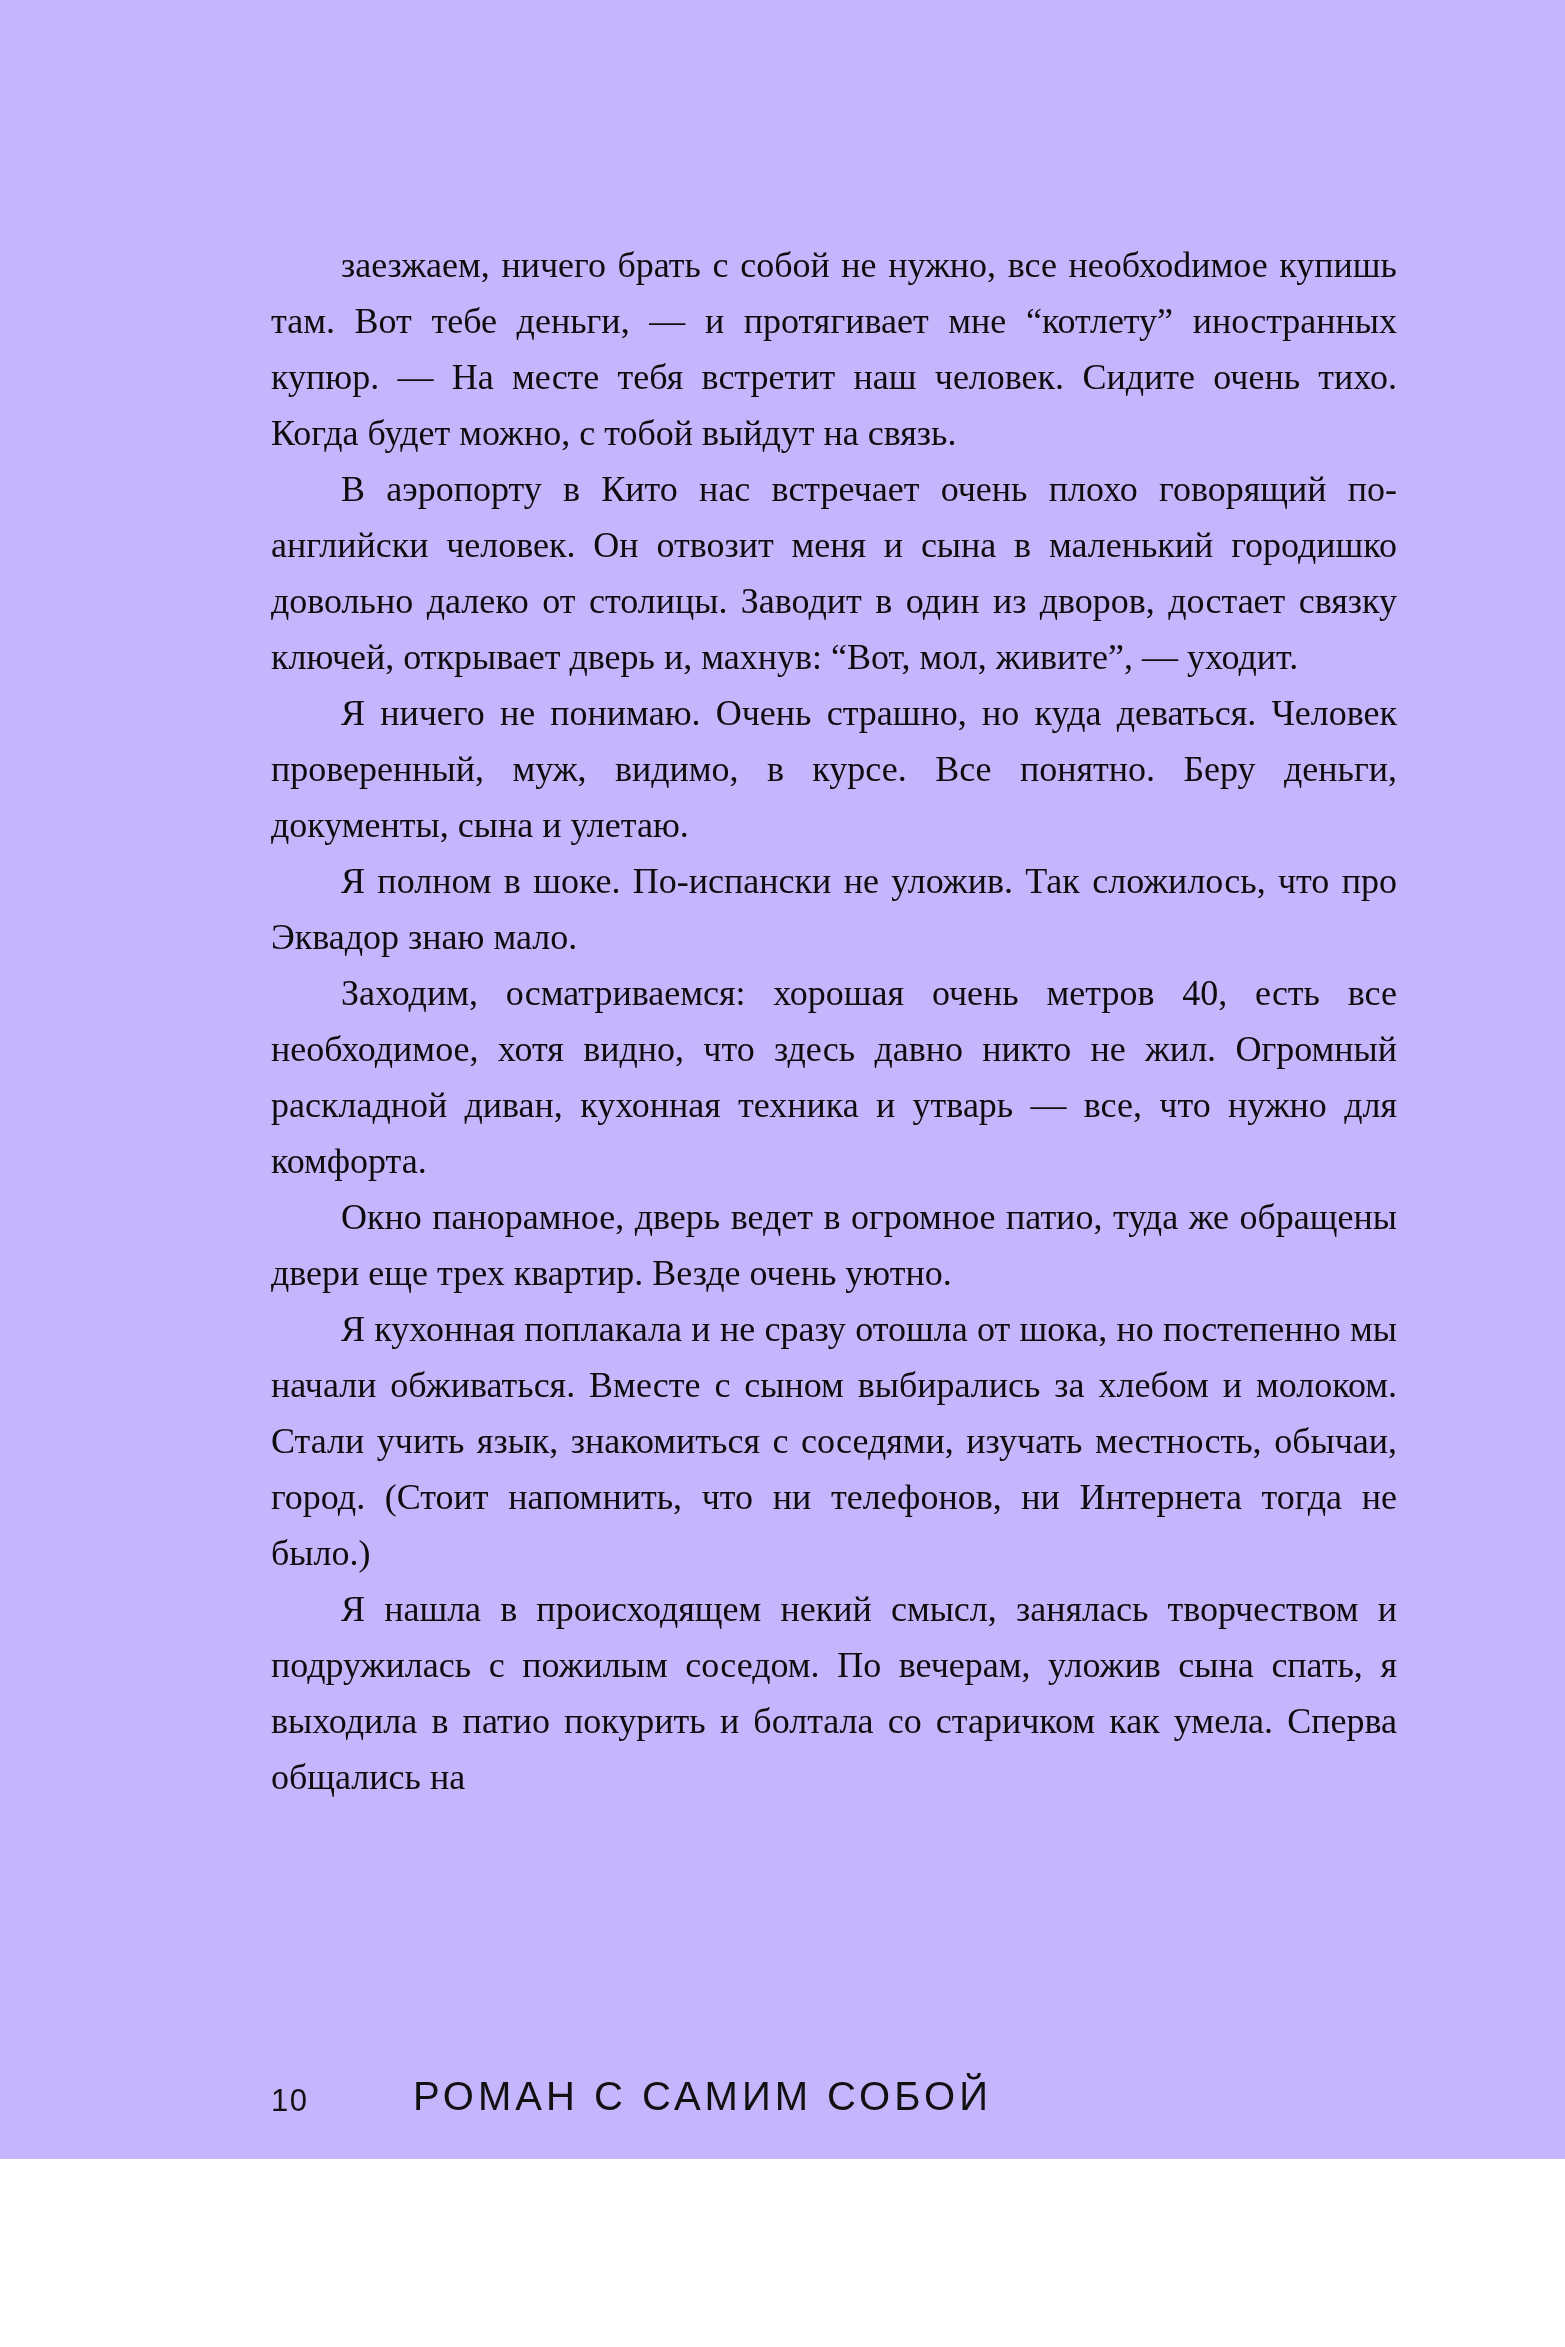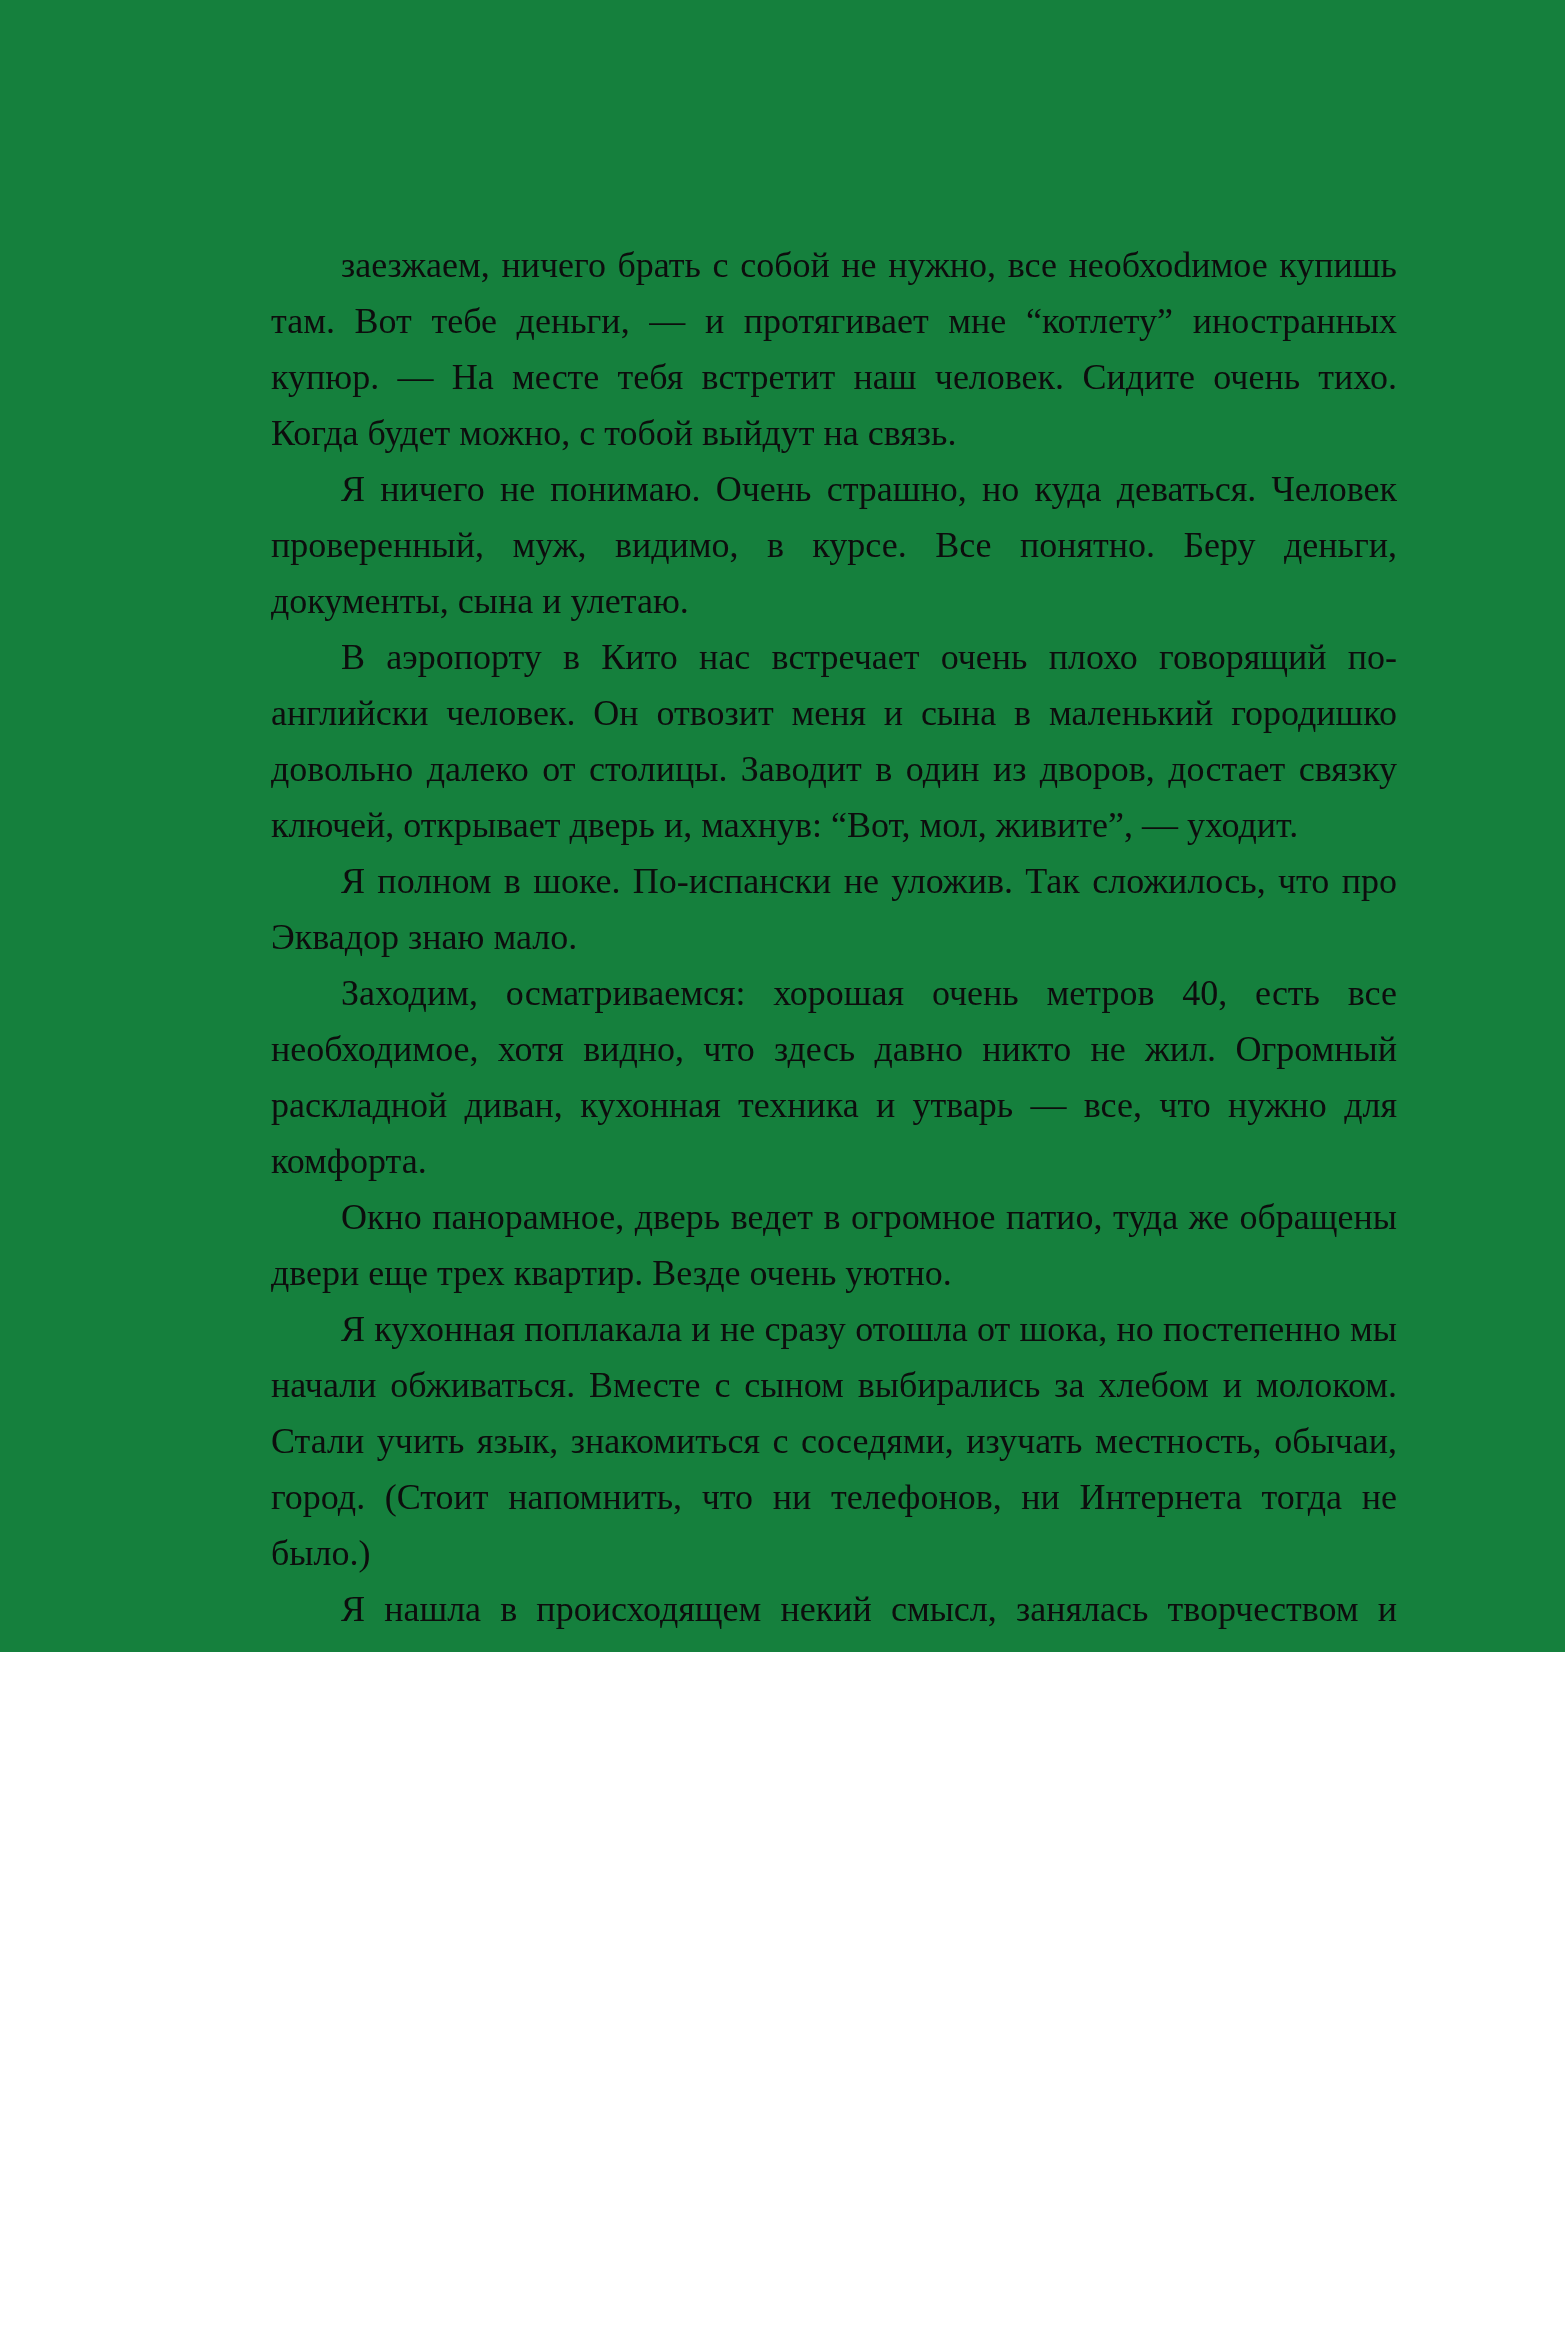--- a/index.html
+++ b/index.html
@@ -3,22 +3,22 @@
 <meta charset="utf-8">
 <style>
   html, body {
     margin: 0;
     padding: 0;
     background: #ffffff;
   }
   .page {
     position: relative;
     width: 1565px;
-    height: 1652px;
-    background: #15803d;
+    height: 2159px;
+    background: #c4b5fd;
     overflow: hidden;
     box-sizing: border-box;
   }
   .text-block {
     position: absolute;
     left: 271px;
     top: 237px;
     width: 1126px;
   }
   .para {
@@ -57,22 +57,22 @@
     white-space: nowrap;
   }
 </style>
 </head>
 <body>
 
 <div class="page">
 
   <div class="text-block">
     <p class="para">заезжаем, ничего брать с собой не нужно, все необхо­dимое купишь там. Вот тебе деньги, — и протягивает мне “котлету” иностранных купюр. — На месте тебя встретит наш человек. Сидите очень тихо. Когда будет можно, с тобой выйдут на связь.</p>
+    <p class="para">В аэропорту в Кито нас встречает очень плохо гово­рящий по-английски человек. Он отвозит меня и сына в маленький городишко довольно далеко от столицы. Заводит в один из дворов, достает связку ключей, от­крывает дверь и, махнув: “Вот, мол, живите”, — уходит.</p>
     <p class="para">Я ничего не понимаю. Очень страшно, но куда де­ваться. Человек проверенный, муж, видимо, в курсе. Все понятно. Беру деньги, документы, сына и улетаю.</p>
-    <p class="para">В аэропорту в Кито нас встречает очень плохо гово­рящий по-английски человек. Он отвозит меня и сына в маленький городишко довольно далеко от столицы. Заводит в один из дворов, достает связку ключей, от­крывает дверь и, махнув: “Вот, мол, живите”, — уходит.</p>
     <p class="para">Я полном в шоке. По-испански не уложив. Так сло­жилось, что про Эквадор знаю мало.</p>
     <p class="para">Заходим, осматриваемся: хорошая очень метров 40, есть все необходимое, хотя видно, что здесь давно никто не жил. Огромный раскладной диван, кухонная техника и утварь — все, что нужно для комфорта.</p>
     <p class="para">Окно панорамное, дверь ведет в огромное патио, ту­да же обращены двери еще трех квартир. Везде очень уютно.</p>
     <p class="para">Я кухонная поплакала и не сразу отошла от шока, но постепенно мы начали обживаться. Вместе с сыном выбирались за хлебом и молоком. Стали учить язык, знакомиться с соседями, изучать местность, обычаи, город. (Стоит напомнить, что ни телефонов, ни Интер­нета тогда не было.)</p>
     <p class="para">Я нашла в происходящем некий смысл, занялась творчеством и подружилась с пожилым соседом. По ве­черам, уложив сына спать, я выходила в патио покурить и болтала со старичком как умела. Сперва общались на</p>
   </div>
 
   <div class="footer">
     <span class="page-number">10</span>
     <span class="running-head">РОМАН С САМИМ СОБОЙ</span>

